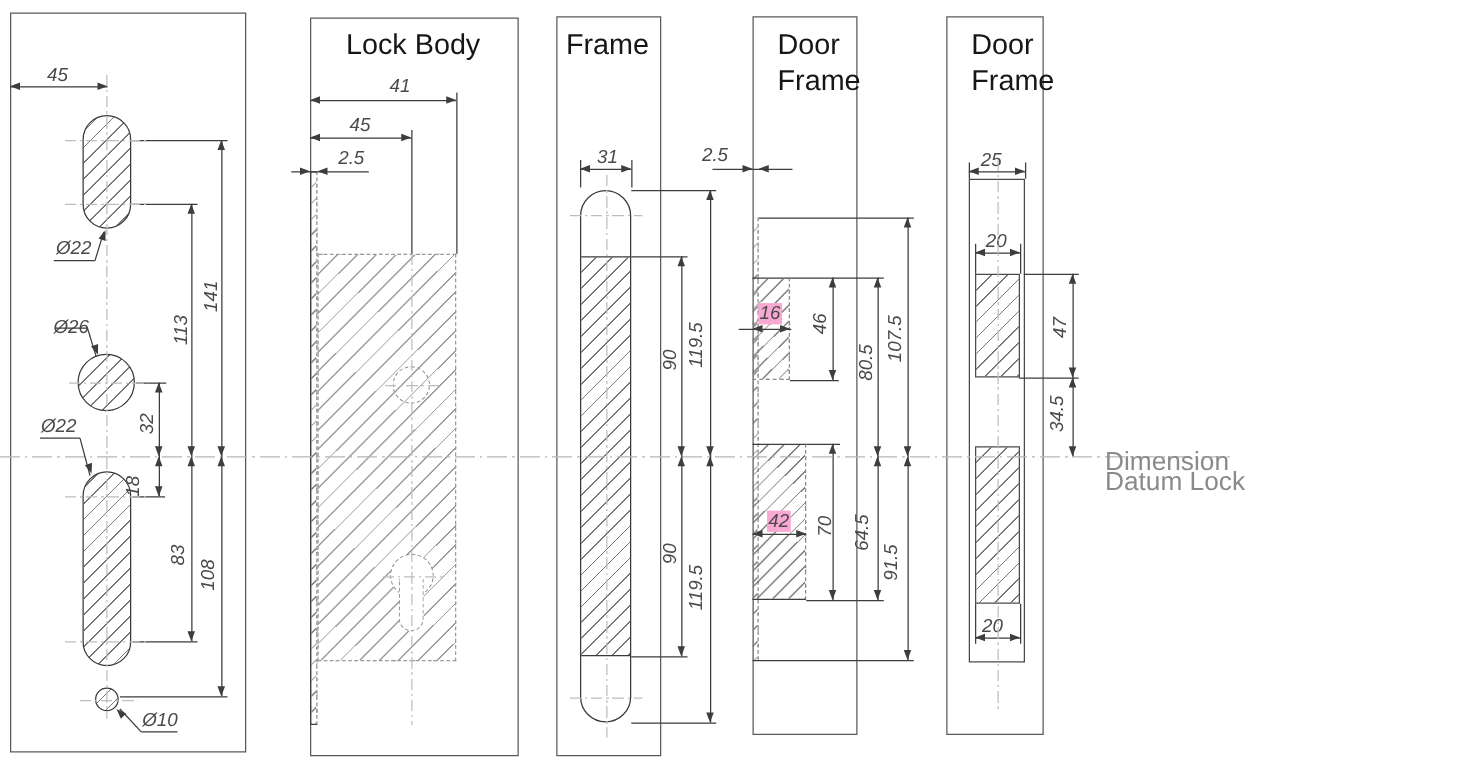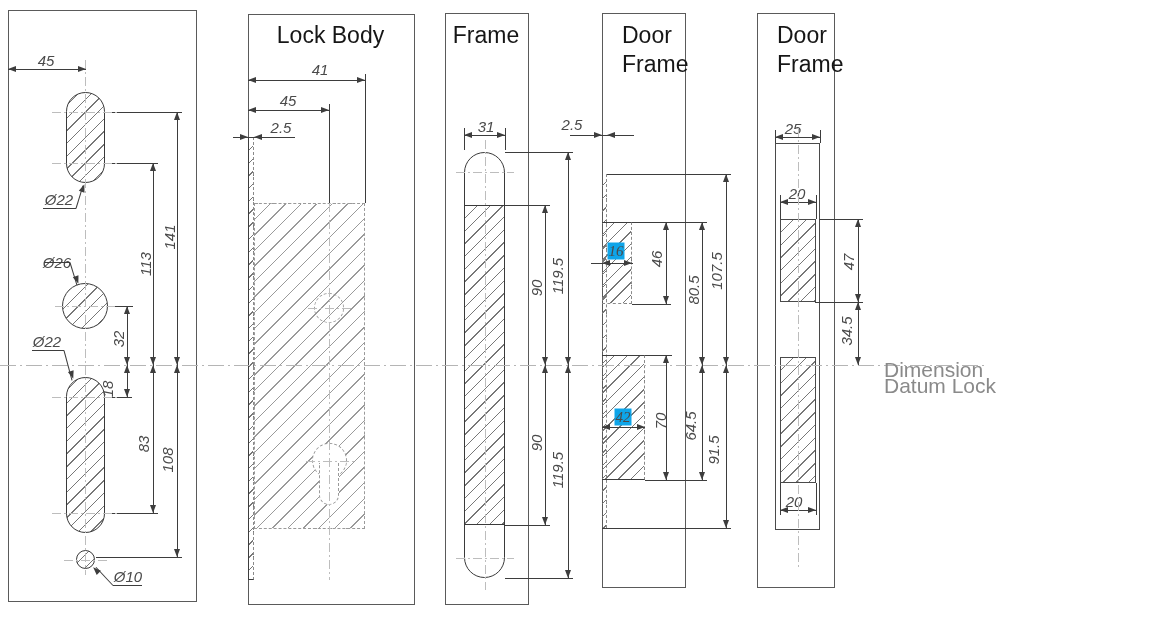--- a/index.html
+++ b/index.html
@@ -4,21 +4,21 @@
 <style>
   html,body{margin:0;padding:0;background:#fff;}
   #canvas{position:relative;width:1170px;height:618px;background:#fff;overflow:hidden;
           font-family:"Liberation Sans",sans-serif;}
   .panel{position:absolute;border:1px solid #5a5a5a;background:transparent;}
   .title{position:absolute;font-size:23px;color:#161616;text-align:center;white-space:nowrap;}
   .title.l{text-align:left;}
   .lbl{position:absolute;font-size:15px;font-style:italic;color:#4a4a4a;white-space:nowrap;
        transform:translate(-50%,-50%);}
   .lbl.r{transform:translate(-50%,-50%) rotate(-90deg);}
-  .lbl.bg{background:#0ea5e9;padding:0 1px;font-family:Liberation Serif, serif;}
+  .lbl.bg{background:#f9a8d4;padding:0 1px;}
   .ln{position:absolute;background:#3d3d3d;}
   .clh{position:absolute;height:1px;background:repeating-linear-gradient(90deg,#bdbdbd 0 9px,transparent 9px 12px,#bdbdbd 12px 14px,transparent 14px 17px);}
   .clv{position:absolute;width:1px;background:repeating-linear-gradient(180deg,#bdbdbd 0 9px,transparent 9px 12px,#bdbdbd 12px 14px,transparent 14px 17px);}
   .datum{position:absolute;height:1px;background:repeating-linear-gradient(90deg,#b5b5b5 0 16px,transparent 16px 20px,#b5b5b5 20px 22px,transparent 22px 26px);}
   .hatch{background-image:repeating-linear-gradient(135deg,transparent 0 8px,#777 8px 9px);}
   .hatchL{background-image:repeating-linear-gradient(135deg,transparent 0 10px,#9a9a9a 10px 11px);}
   .shape{position:absolute;border:1px solid #3a3a3a;box-sizing:border-box;}
   .dashed{border:1px dashed #9a9a9a;}
   .a{position:absolute;width:0;height:0;}
   .au{border-left:3px solid transparent;border-right:3px solid transparent;border-bottom:8px solid #3d3d3d;}

